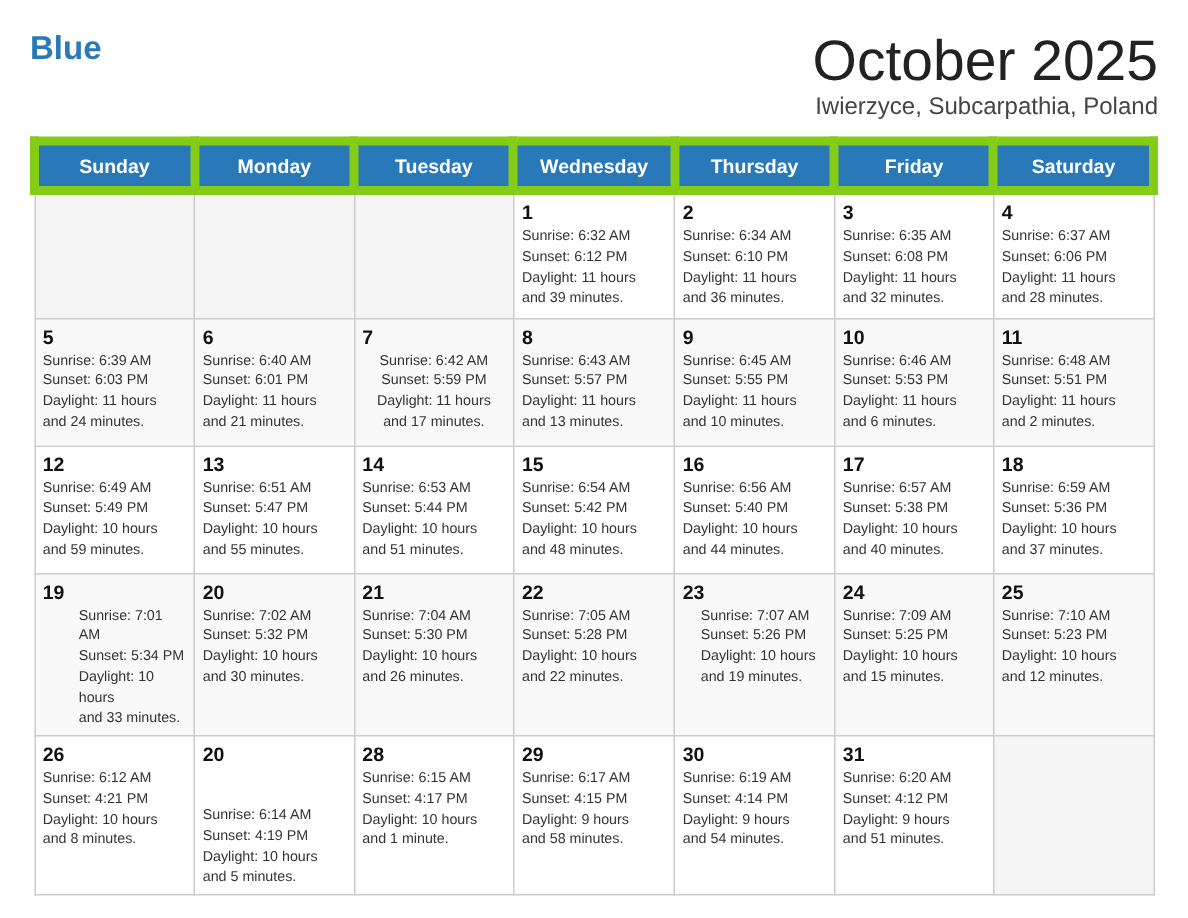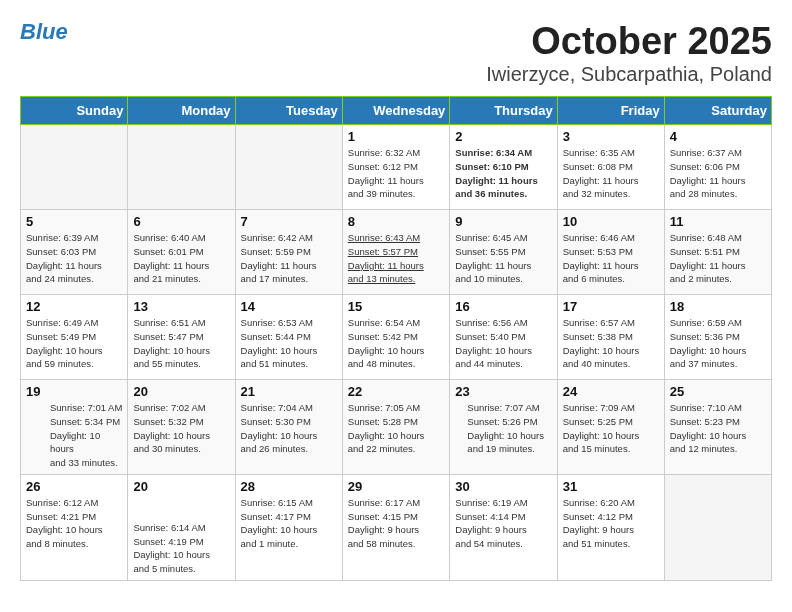--- a/index.html
+++ b/index.html
@@ -33,38 +33,38 @@
       width: 18px;
       height: 18px;
       margin-left: 2px;
     }
     .title-block {
       text-align: right;
     }
     .month-title {
       font-size: 38px;
       color: #222;
-      font-weight: bold;
+      font-weight: normal;
     }
     .subtitle {
-      font-size: 20px;
+      font-size: 16px;
       color: #444;
       margin-left: 40px;
     }
     table {
       width: 100%;
       border-collapse: collapse;
     }
     th {
       background-color: #2979b8;
       color: #fff;
       font-size: 13px;
       padding: 6px 4px;
-      text-align: right;
-      border: 1px solid #84cc16;
+      text-align: center;
+      border: 6px solid #84cc16;
     }
     td {
       border: 1px solid #ccc;
       vertical-align: top;
       padding: 4px 5px;
       width: 108px;
       min-height: 80px;
       height: 85px;
       background: #fff;
     }
@@ -88,21 +88,21 @@
     tr:nth-child(even) td.empty {
       background: #f0f0f0;
     }
   </style>
 </head>
 <body>
 
 <div class="header">
   <div class="logo">
     <div>
-      <div class="logo-text" style="color:#2979b8;font-size:22px;font-style:italic;">Blue</div>
+      <div class="logo-text" style="color:#2979b8;font-size:22px;">Blue</div>
     </div>
   </div>
   <div class="title-block">
     <div class="month-title">October 2025</div>
     <div class="subtitle">Iwierzyce, Subcarpathia, Poland</div>
   </div>
 </div>
 
 <table>
   <thead>
@@ -123,21 +123,21 @@
         <td class="empty"></td>
         <td>
           <div class="day-num">1</div>
           <div class="day-info" style="white-space: pre-line;">Sunrise: 6:32 AM
 Sunset: 6:12 PM
 Daylight: 11 hours
 and 39 minutes.</div>
         </td>
         <td>
           <div class="day-num">2</div>
-          <div class="day-info" style="white-space: pre-line; font-weight: bold;">Sunrise: 6:34 AM
+          <div class="day-info" style="white-space: pre-line;">Sunrise: 6:34 AM
 Sunset: 6:10 PM
 Daylight: 11 hours
 and 36 minutes.</div>
         </td>
         <td>
           <div class="day-num">3</div>
           <div class="day-info" style="white-space: pre-line;">Sunrise: 6:35 AM
 Sunset: 6:08 PM
 Daylight: 11 hours
 and 32 minutes.</div>
@@ -160,28 +160,28 @@
         </td>
         <td>
           <div class="day-num">6</div>
           <div class="day-info" style="white-space: pre-line;">Sunrise: 6:40 AM
 Sunset: 6:01 PM
 Daylight: 11 hours
 and 21 minutes.</div>
         </td>
         <td>
           <div class="day-num">7</div>
-          <div class="day-info" style="white-space: pre-line;">Sunrise: 6:42 AM
+          <div class="day-info" style="white-space: pre-line; text-align: center;">Sunrise: 6:42 AM
 Sunset: 5:59 PM
 Daylight: 11 hours
 and 17 minutes.</div>
         </td>
         <td>
           <div class="day-num">8</div>
-          <div class="day-info" style="white-space: pre-line; text-decoration: underline;">Sunrise: 6:43 AM
+          <div class="day-info" style="white-space: pre-line;">Sunrise: 6:43 AM
 Sunset: 5:57 PM
 Daylight: 11 hours
 and 13 minutes.</div>
         </td>
         <td>
           <div class="day-num">9</div>
           <div class="day-info" style="white-space: pre-line;">Sunrise: 6:45 AM
 Sunset: 5:55 PM
 Daylight: 11 hours
 and 10 minutes.</div>

